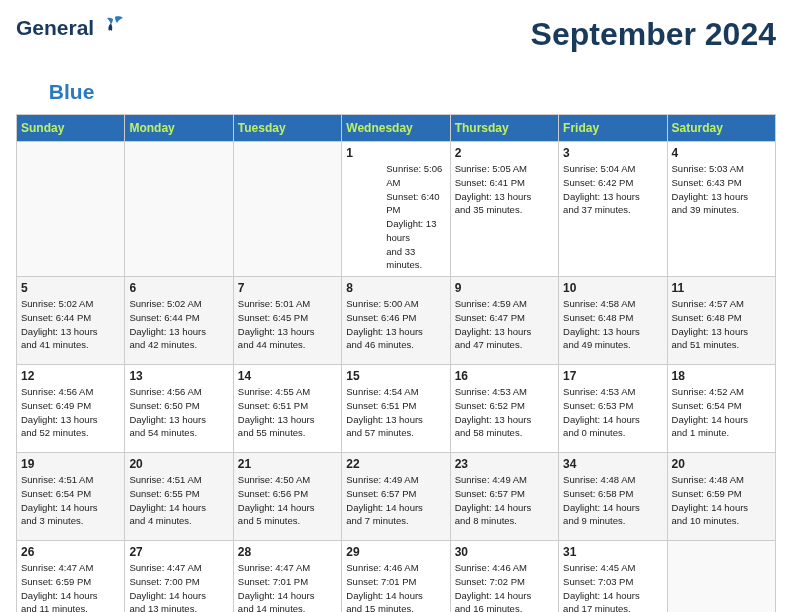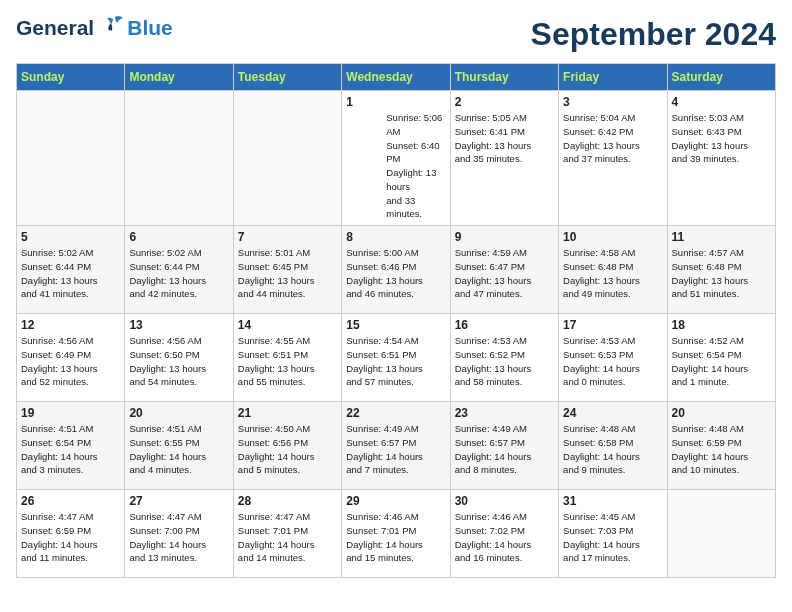--- a/index.html
+++ b/index.html
@@ -11,22 +11,23 @@
       padding: 16px;
     }
     .header {
       display: flex;
       justify-content: space-between;
       align-items: flex-start;
       margin-bottom: 10px;
     }
     .logo {
       display: flex;
-      flex-direction: row;
-      align-items: flex-start;
+      flex-direction: column;
+      align-items: center;
+      gap: 40px;
     }
     .title-block {
       text-align: right;
     }
     .month-title {
       font-size: 32px;
       font-weight: bold;
       color: #1a3a5c;
     }
     .location-title {
@@ -296,21 +297,21 @@
 and 7 minutes.</div>
         </td>
         <td>
           <span class="day-num">23</span>
           <div class="day-info" style="white-space: pre-line;">Sunrise: 4:49 AM
 Sunset: 6:57 PM
 Daylight: 14 hours
 and 8 minutes.</div>
         </td>
         <td>
-          <span class="day-num">24</span>
+          <span class="day-num">34</span>
           <div class="day-info" style="white-space: pre-line;">Sunrise: 4:48 AM
 Sunset: 6:58 PM
 Daylight: 14 hours
 and 9 minutes.</div>
         </td>
         <td>
           <span class="day-num">20</span>
           <div class="day-info" style="white-space: pre-line;">Sunrise: 4:48 AM
 Sunset: 6:59 PM
 Daylight: 14 hours

